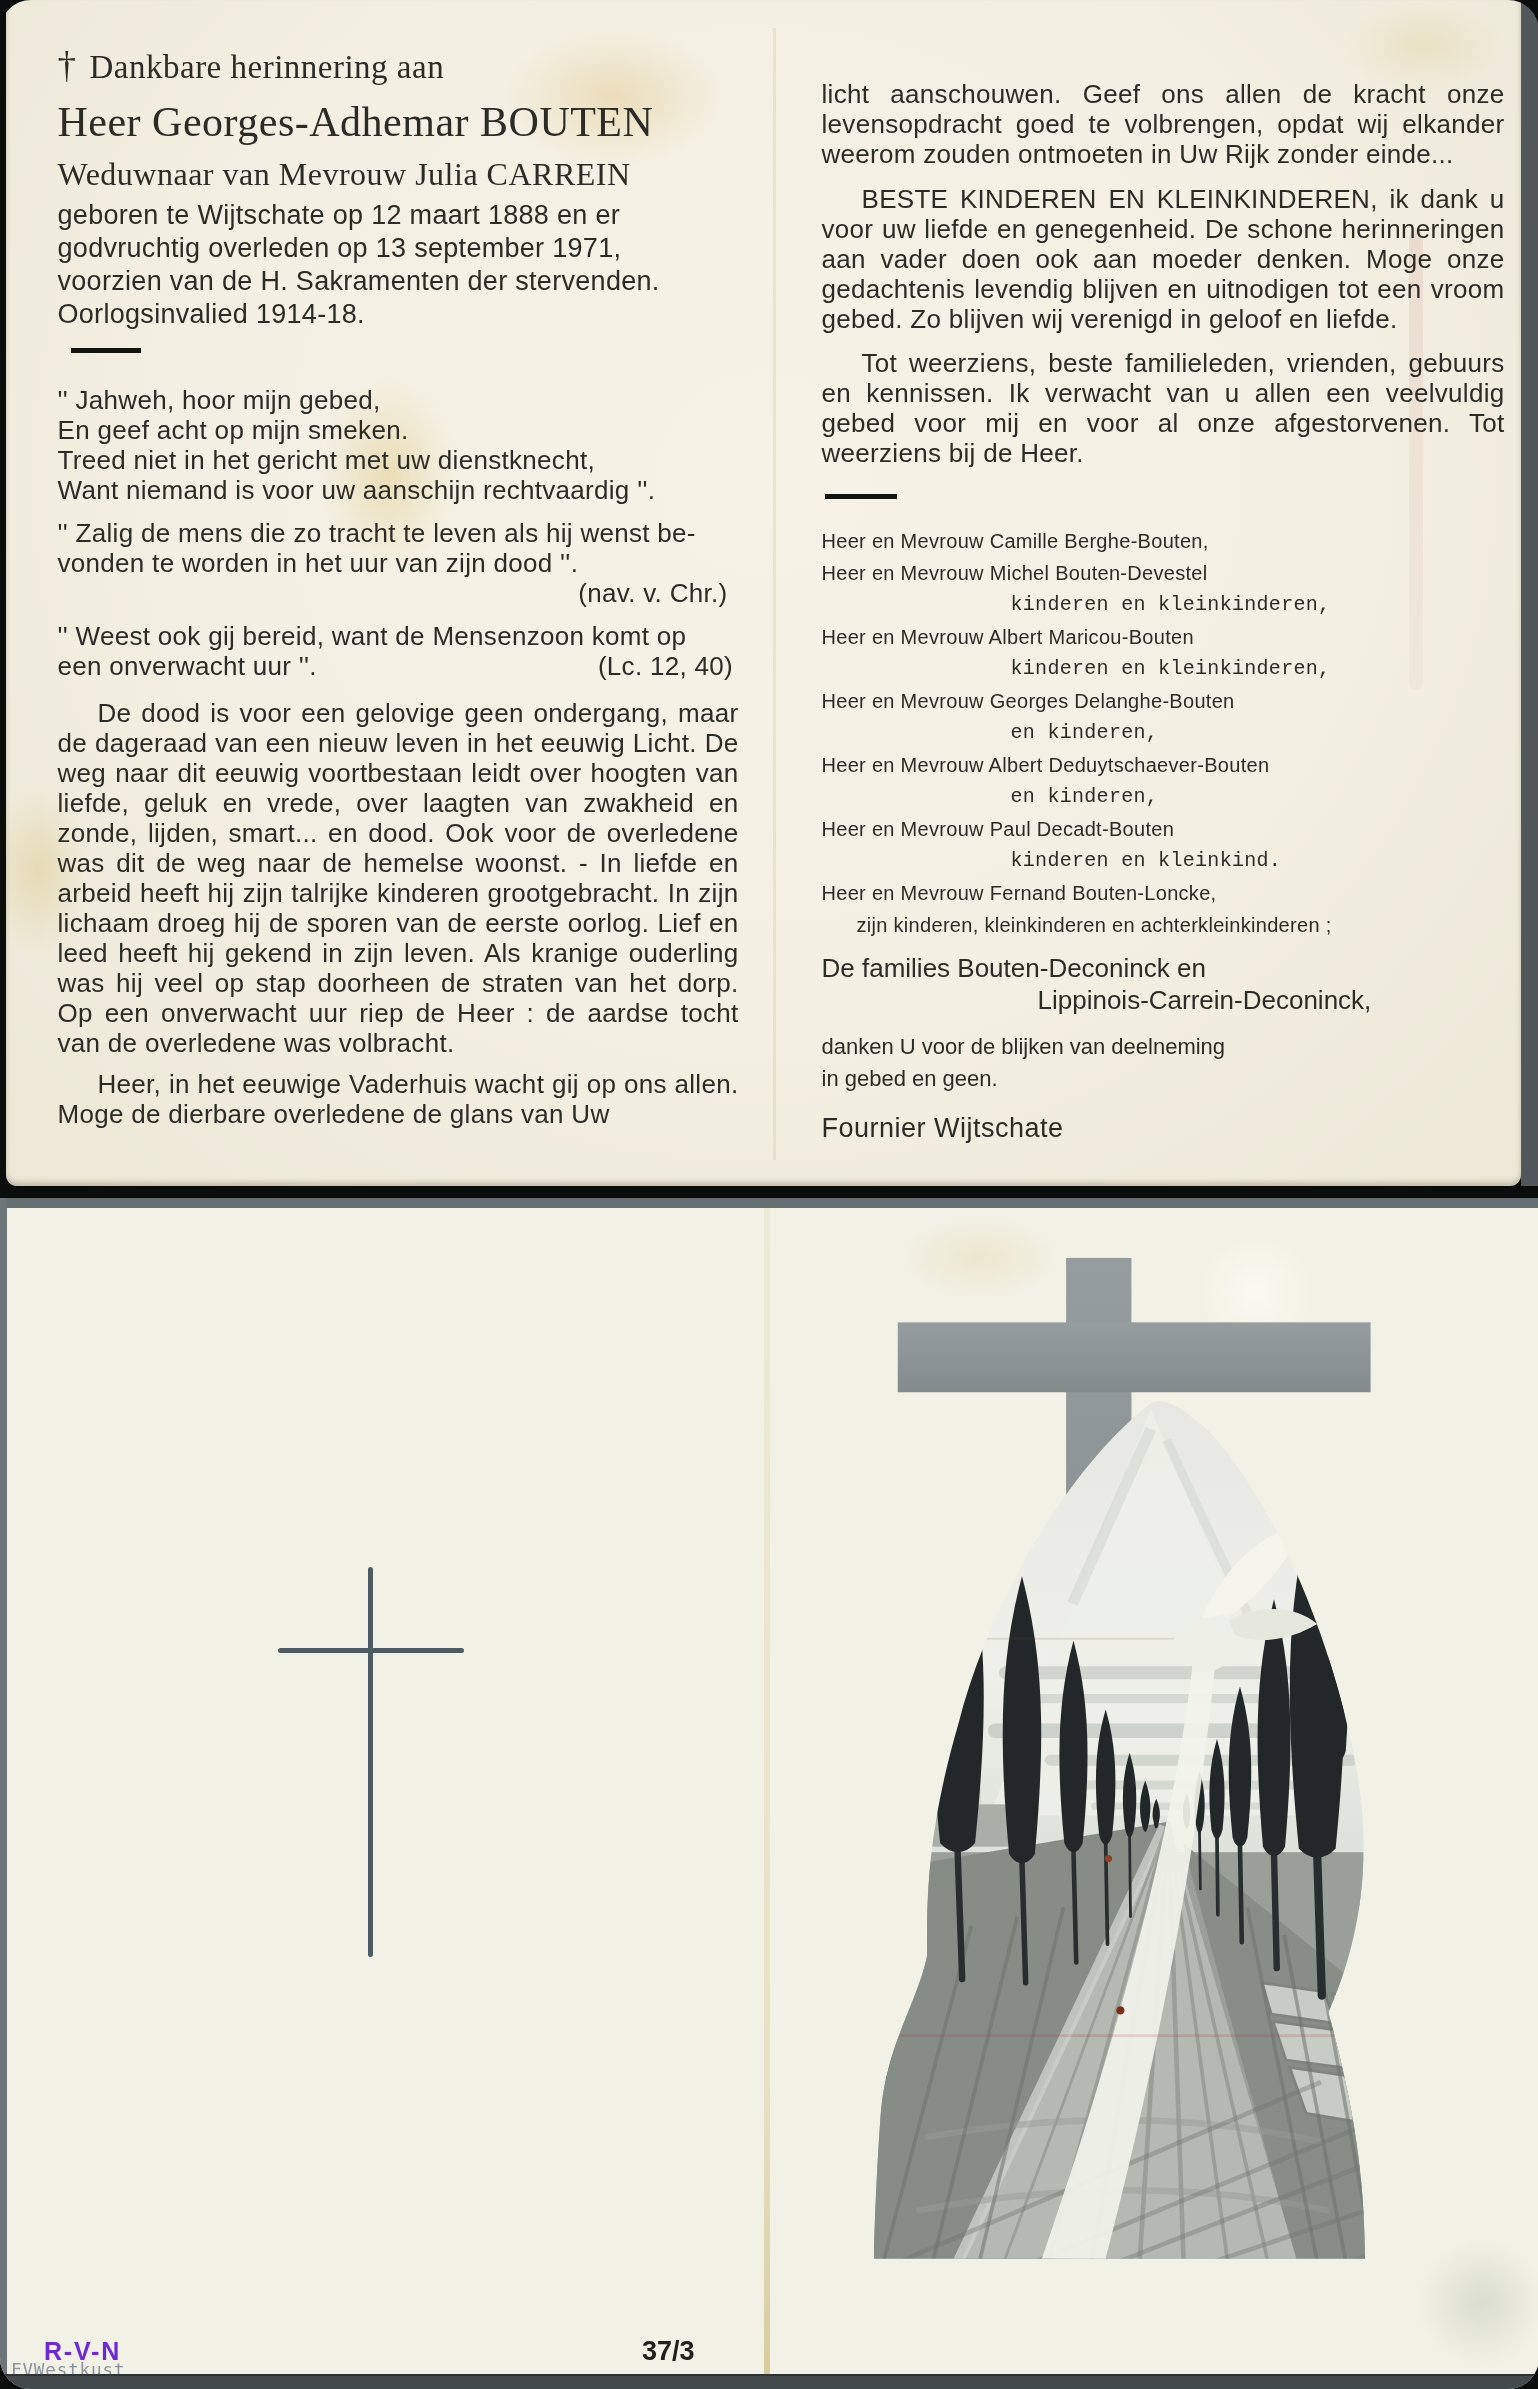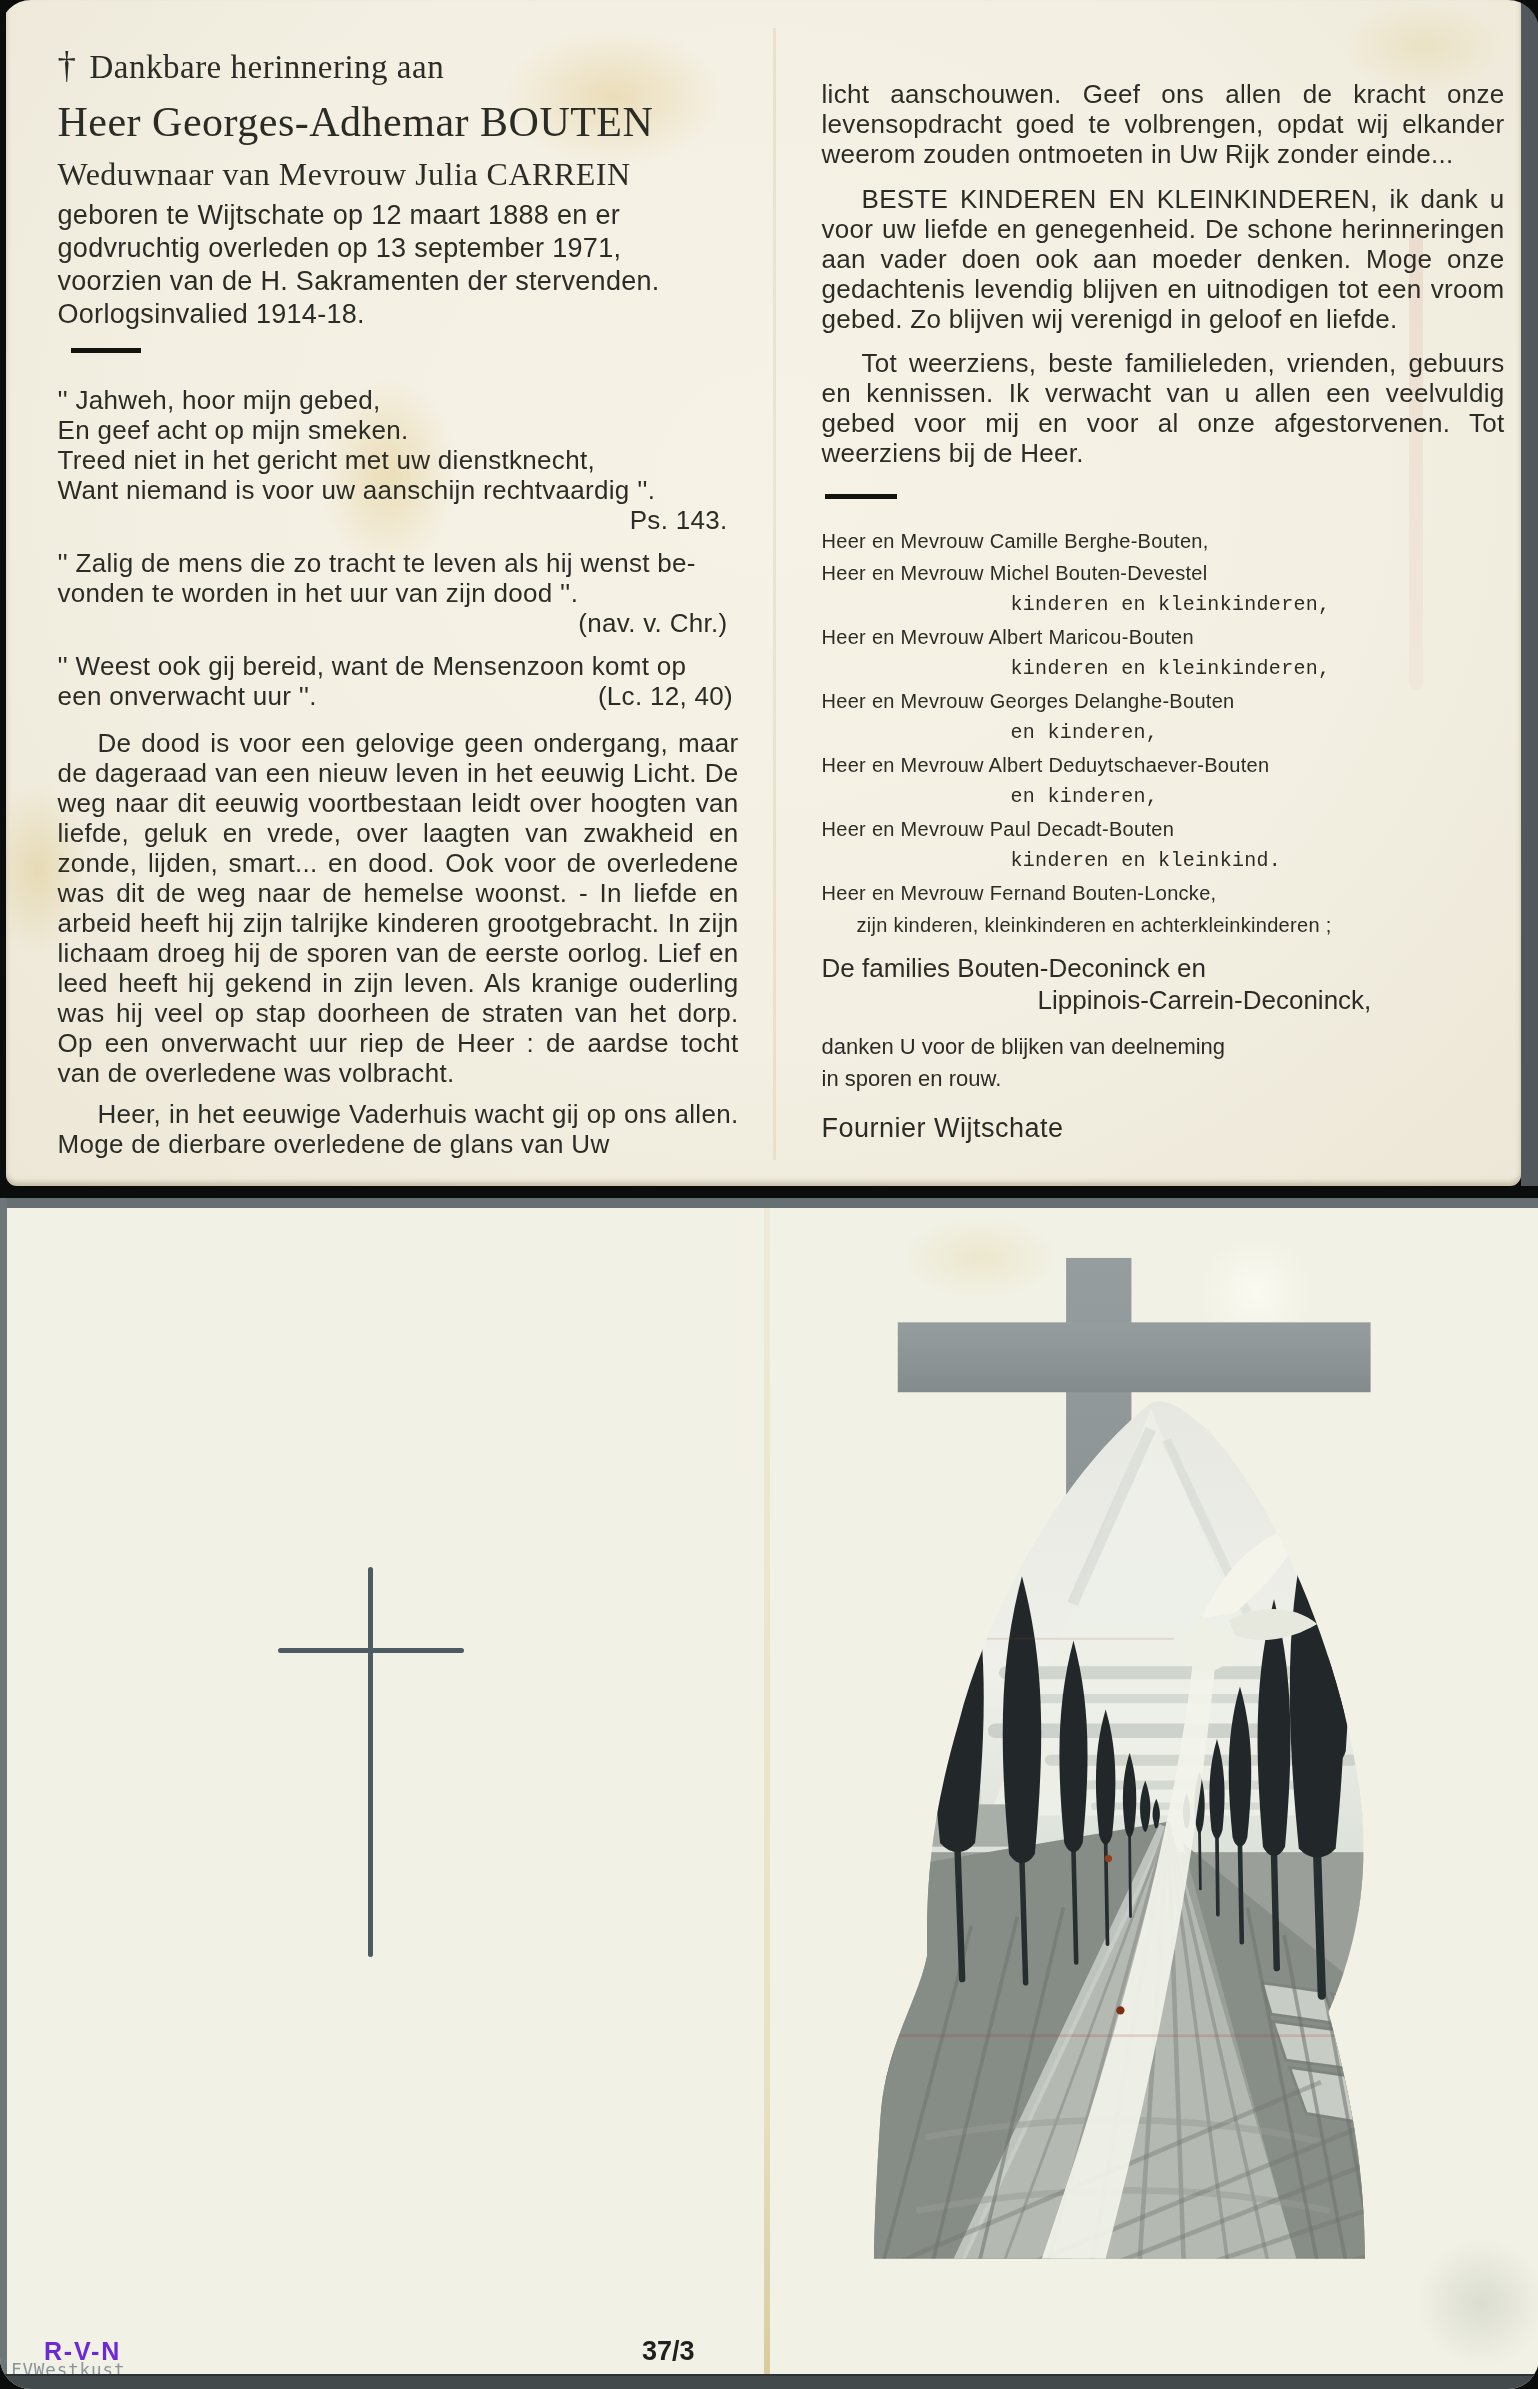--- a/index.html
+++ b/index.html
@@ -100,21 +100,20 @@
         <div>Oorlogsinvalied 1914-18.</div>
       </div>
 
       <div class="rule"></div>
 
       <div class="psalm">
         <div>'' Jahweh, hoor mijn gebed,</div>
         <div>En geef acht op mijn smeken.</div>
         <div>Treed niet in het gericht met uw dienstknecht,</div>
         <div>Want niemand is voor uw aanschijn rechtvaardig ''.</div>
-        <div class="q-src">Ps. 143.</div>
       </div>
 
       <div class="quote-block">
         <div>'' Zalig de mens die zo tracht te leven als hij wenst be-</div>
         <div>vonden te worden in het uur van zijn dood ''.</div>
         <div class="q-src">(nav. v. Chr.)</div>
       </div>
 
       <div class="quote-block">
         <div>'' Weest ook gij bereid, want de Mensenzoon komt op</div>
@@ -151,21 +150,21 @@
         <div class="ind-s">zijn kinderen, kleinkinderen en achterkleinkinderen ;</div>
       </div>
 
       <div class="familygroup">
         <div>De families Bouten-Deconinck en</div>
         <div class="ind-c2">Lippinois-Carrein-Deconinck,</div>
       </div>
 
       <div class="thanks">
         <div>danken U voor de blijken van deelneming</div>
-        <div>in sporen en rouw.</div>
+        <div>in gebed en geen.</div>
       </div>
 
       <p class="printer">Fournier Wijtschate</p>
     </div>
   </section>
 
   <section class="card-outer">
     <div class="outer-top-strip"></div>
     <div class="outer-left-strip"></div>
     <div class="stain sb1"></div>

